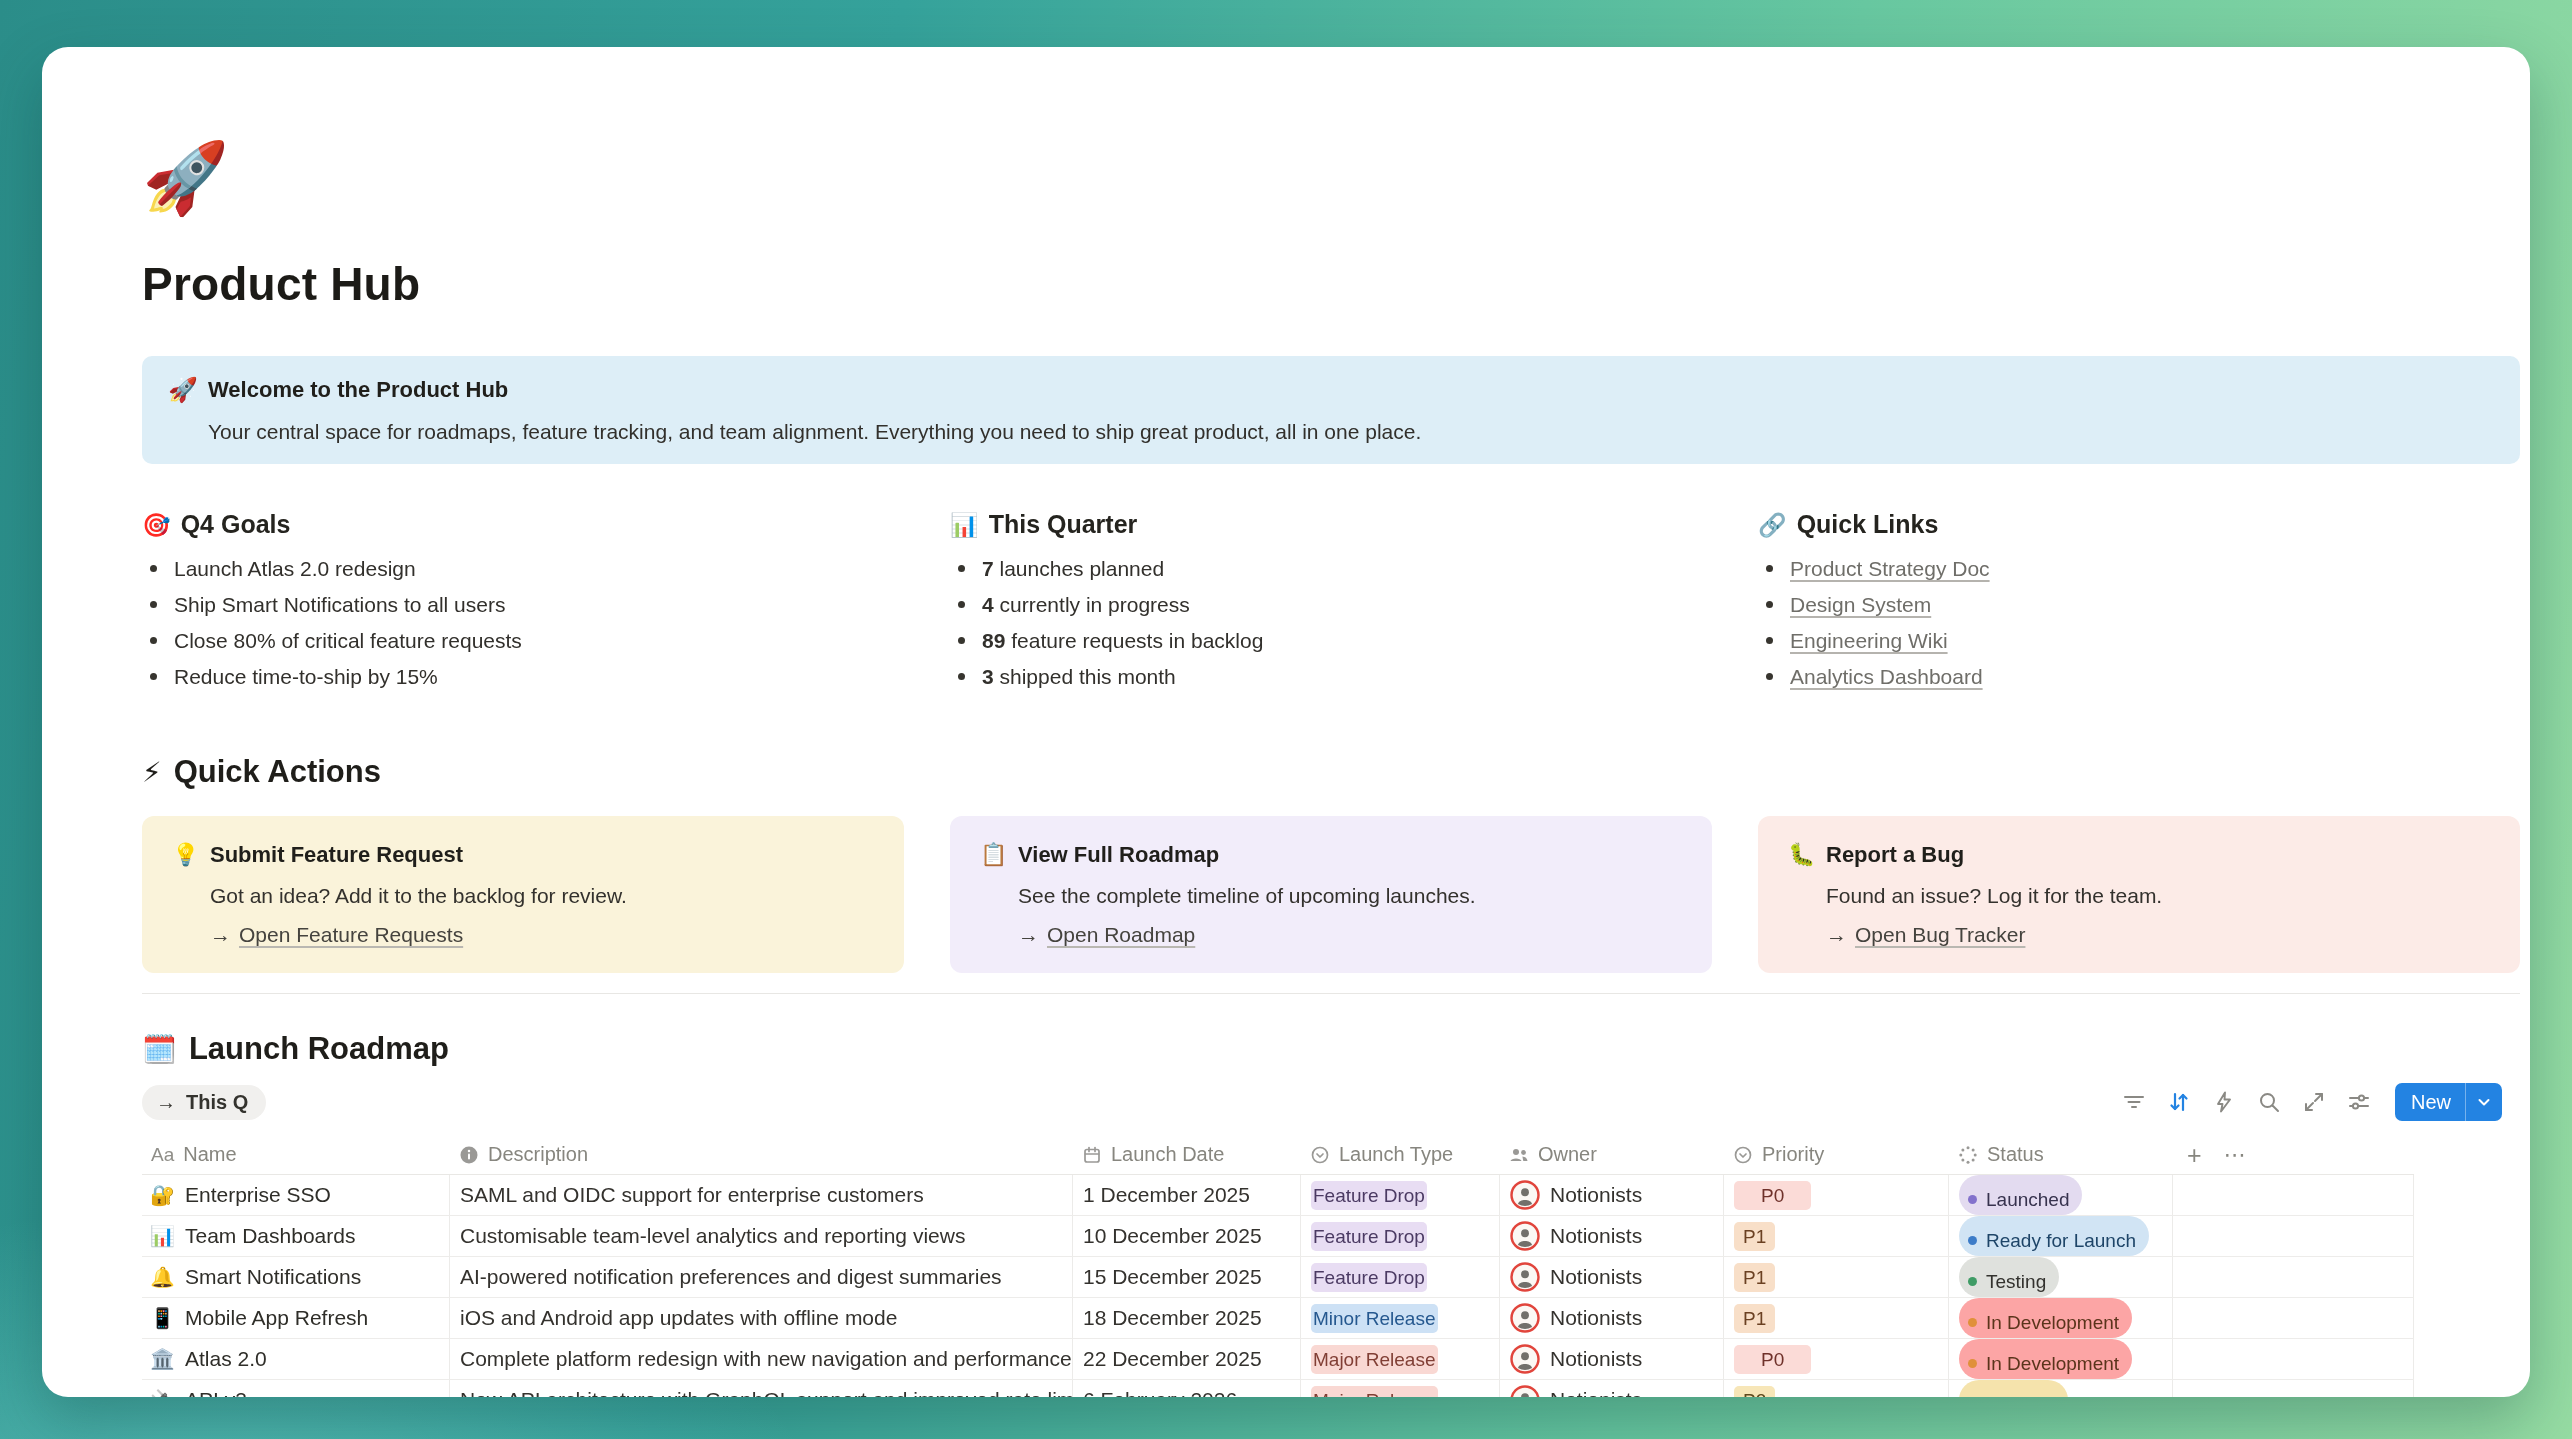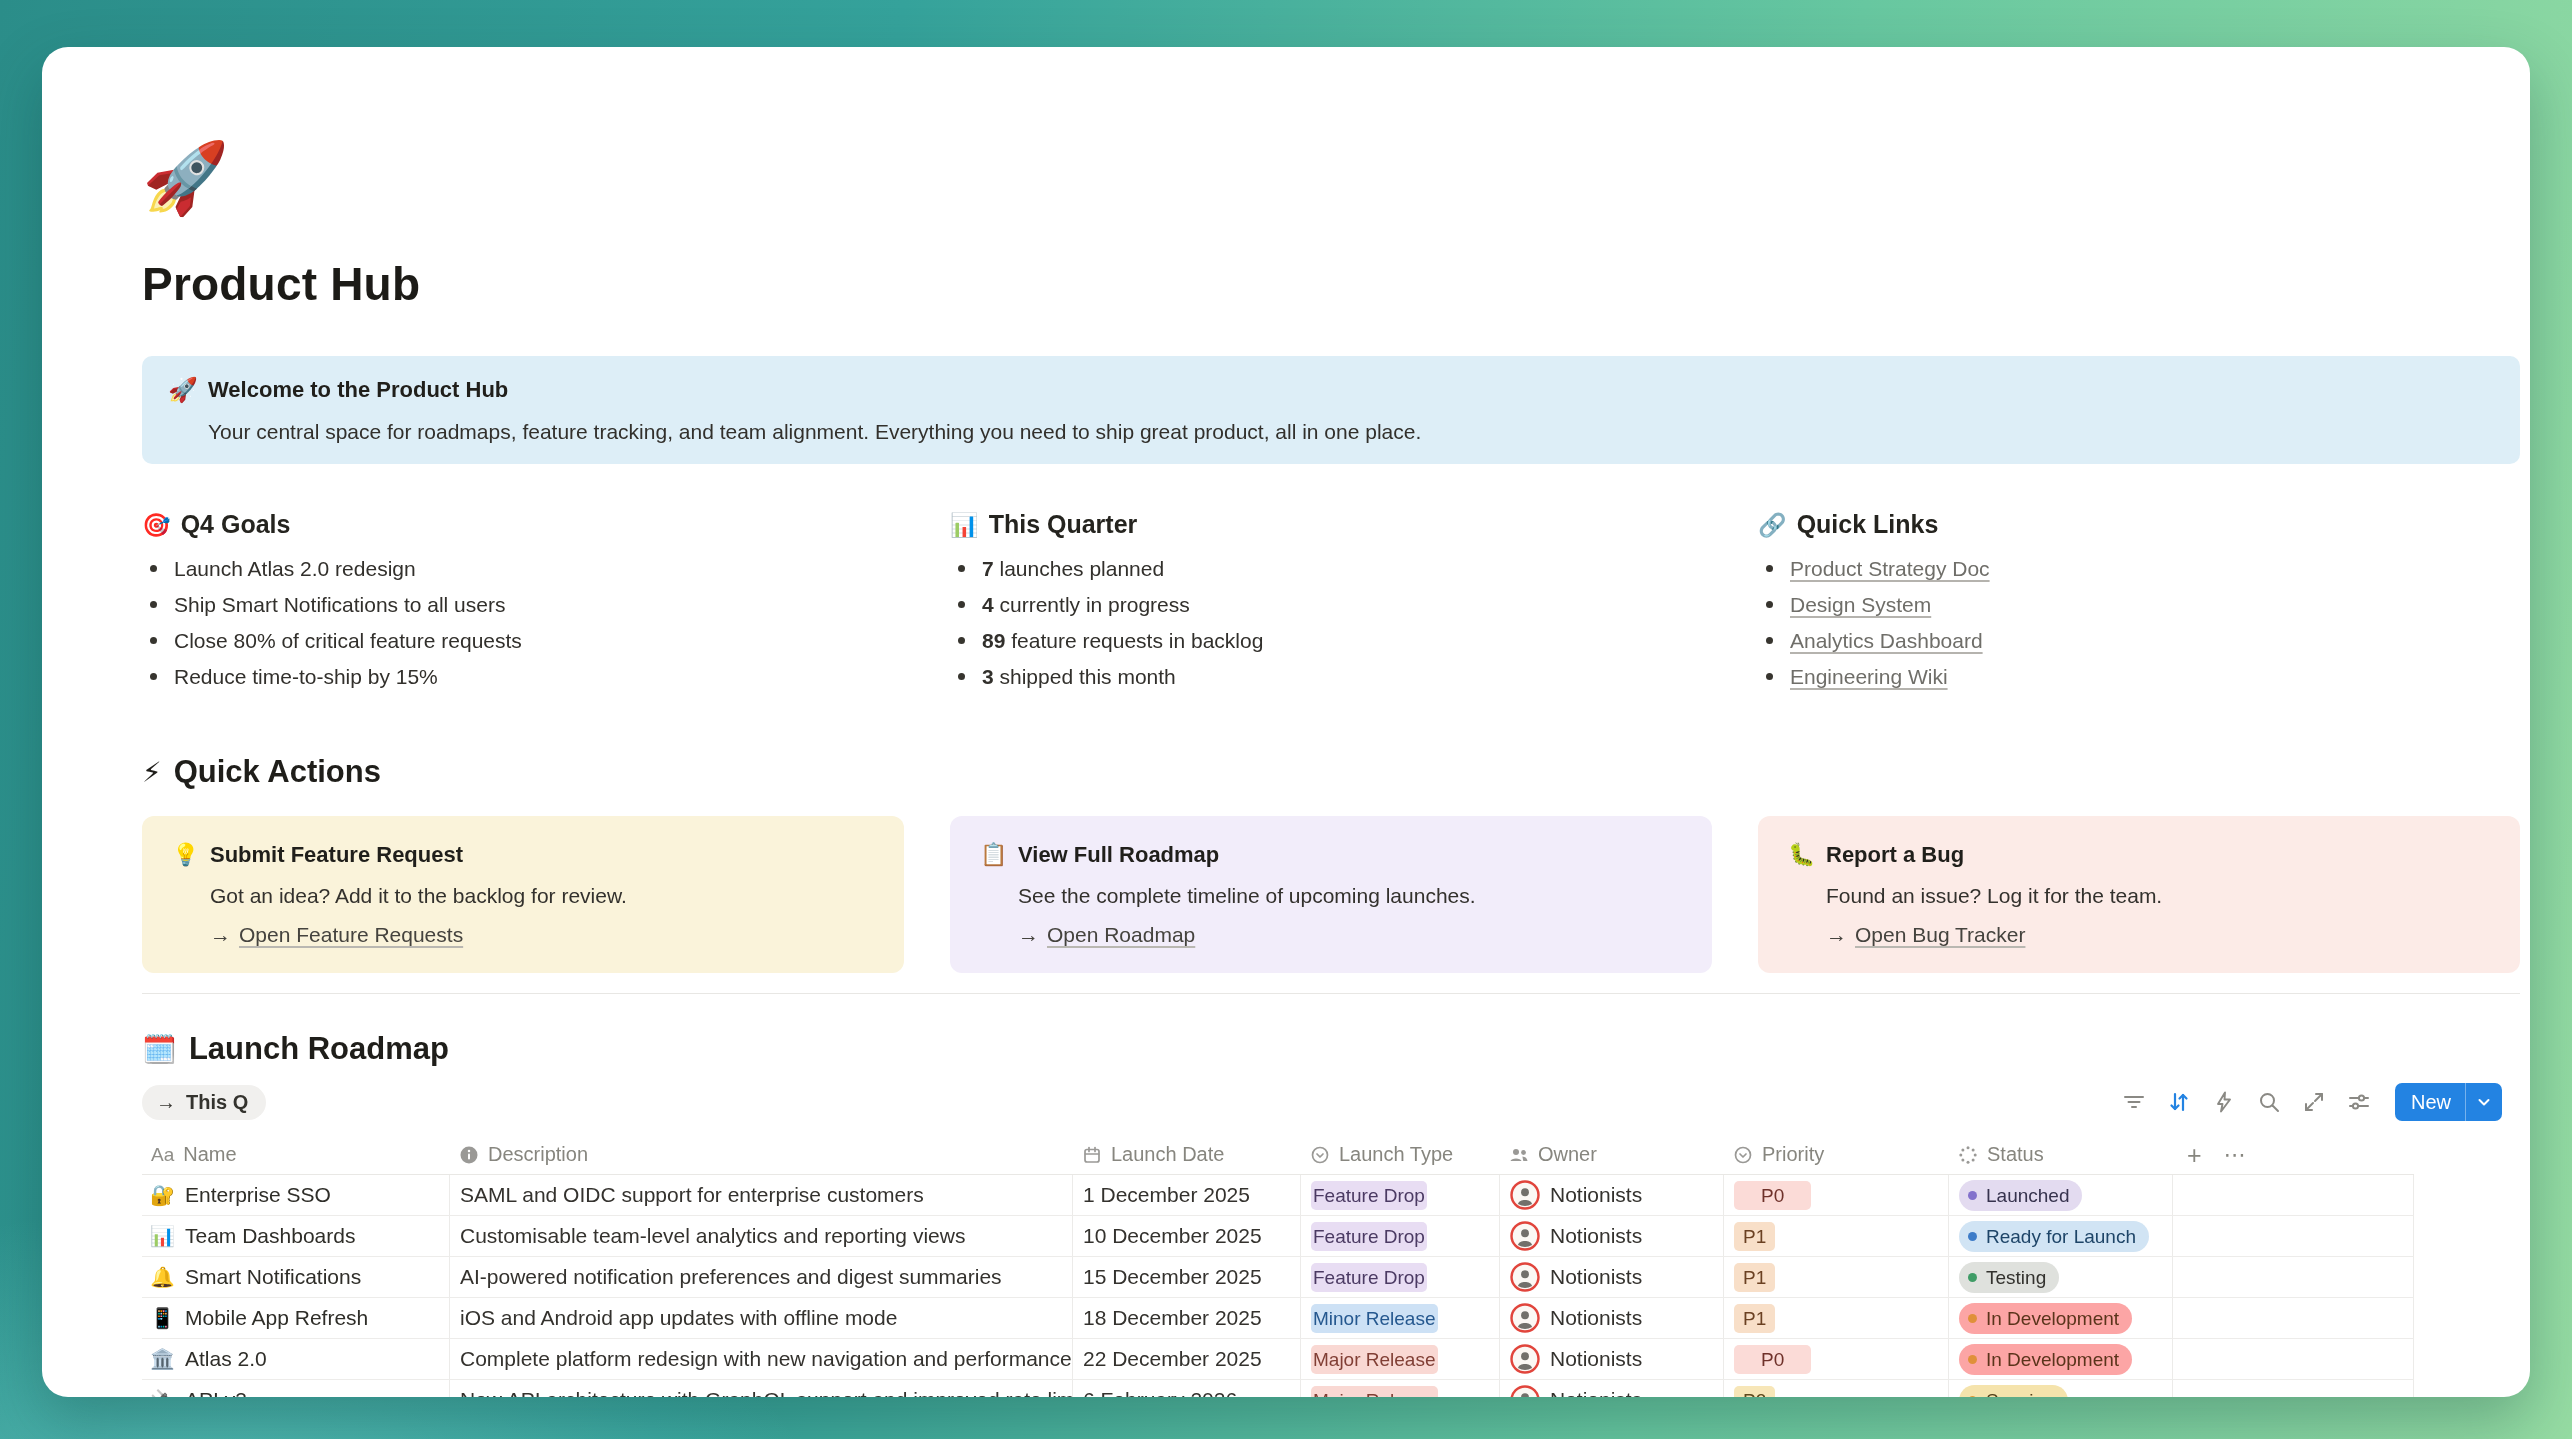--- a/index.html
+++ b/index.html
@@ -79,21 +79,21 @@
   .remoji { font-size:20px; width:24px; text-align:center; flex:none; }
   .tag { font-size:19px; line-height:25px; padding:2px 2px; border-radius:5px; white-space:nowrap; }
   .tag-lav  { background:#e8ddf3; color:#4b3a63; }
   .tag-blue { background:#cde1f5; color:#25588f; }
   .tag-red  { background:#f9d8d3; color:#813f35; }
   .tag-p0 { background:#fbdbd7; color:#6f312a; padding:2px 27px; }
   .tag-p1 { background:#f8dfc8; color:#6b4122; padding:2px 9px; }
   .tag-p2 { background:#f7e6b8; color:#5f4a1e; padding:2px 9px; }
   .td-owner { gap:10px; }
   .avatar { width:30px; height:30px; flex:none; }
-  .pill { display:inline-flex; align-items:center; gap:9px; font-size:19px; line-height:25px; padding:3px 13px 3px 9px; border-radius:999px; white-space:nowrap; }
+  .pill { display:inline-flex; align-items:center; gap:9px; font-size:19px; line-height:25px; padding:12px 13px 3px 9px; border-radius:999px; white-space:nowrap; }
   .pill .dot { width:9px; height:9px; border-radius:50%; flex:none; }
   .st-launched { background:#e3dbf0; color:#37334e; } .st-launched .dot { background:#8372cc; }
   .st-ready    { background:#d1e4f4; color:#1e4568; } .st-ready .dot    { background:#3d7cc8; }
   .st-testing  { background:#dfe1dd; color:#33322e; } .st-testing .dot  { background:#3f9c66; }
   .st-dev      { background:#fca5a5; color:#5a341b; } .st-dev .dot      { background:#e0903a; }
   .st-scoping  { background:#f5e3ac; color:#513d18; } .st-scoping .dot  { background:#dd9b35; }
 
   svg.ic { display:block; }
 </style>
 </head>
@@ -131,22 +131,22 @@
             <li><b>4</b><span> currently in progress</span></li>
             <li><b>89</b><span> feature requests in backlog</span></li>
             <li><b>3</b><span> shipped this month</span></li>
           </ul>
         </div>
         <div>
           <h3 class="colhead"><span class="h-emoji">🔗</span><span>Quick Links</span></h3>
           <ul class="blist">
             <li><a href="#">Product Strategy Doc</a></li>
             <li><a href="#">Design System</a></li>
+            <li><a href="#">Engineering Wiki</a></li>
             <li><a href="#">Analytics Dashboard</a></li>
-            <li><a href="#">Engineering Wiki</a></li>
           </ul>
         </div>
       </div>
 
       <h2 class="sechead qa-head"><span class="h-emoji">⚡</span><span>Quick Actions</span></h2>
 
       <div class="qcards">
         <div class="qcard qcard-yellow">
           <span class="qcard-emoji">💡</span>
           <div class="qcard-title">Submit Feature Request</div>

